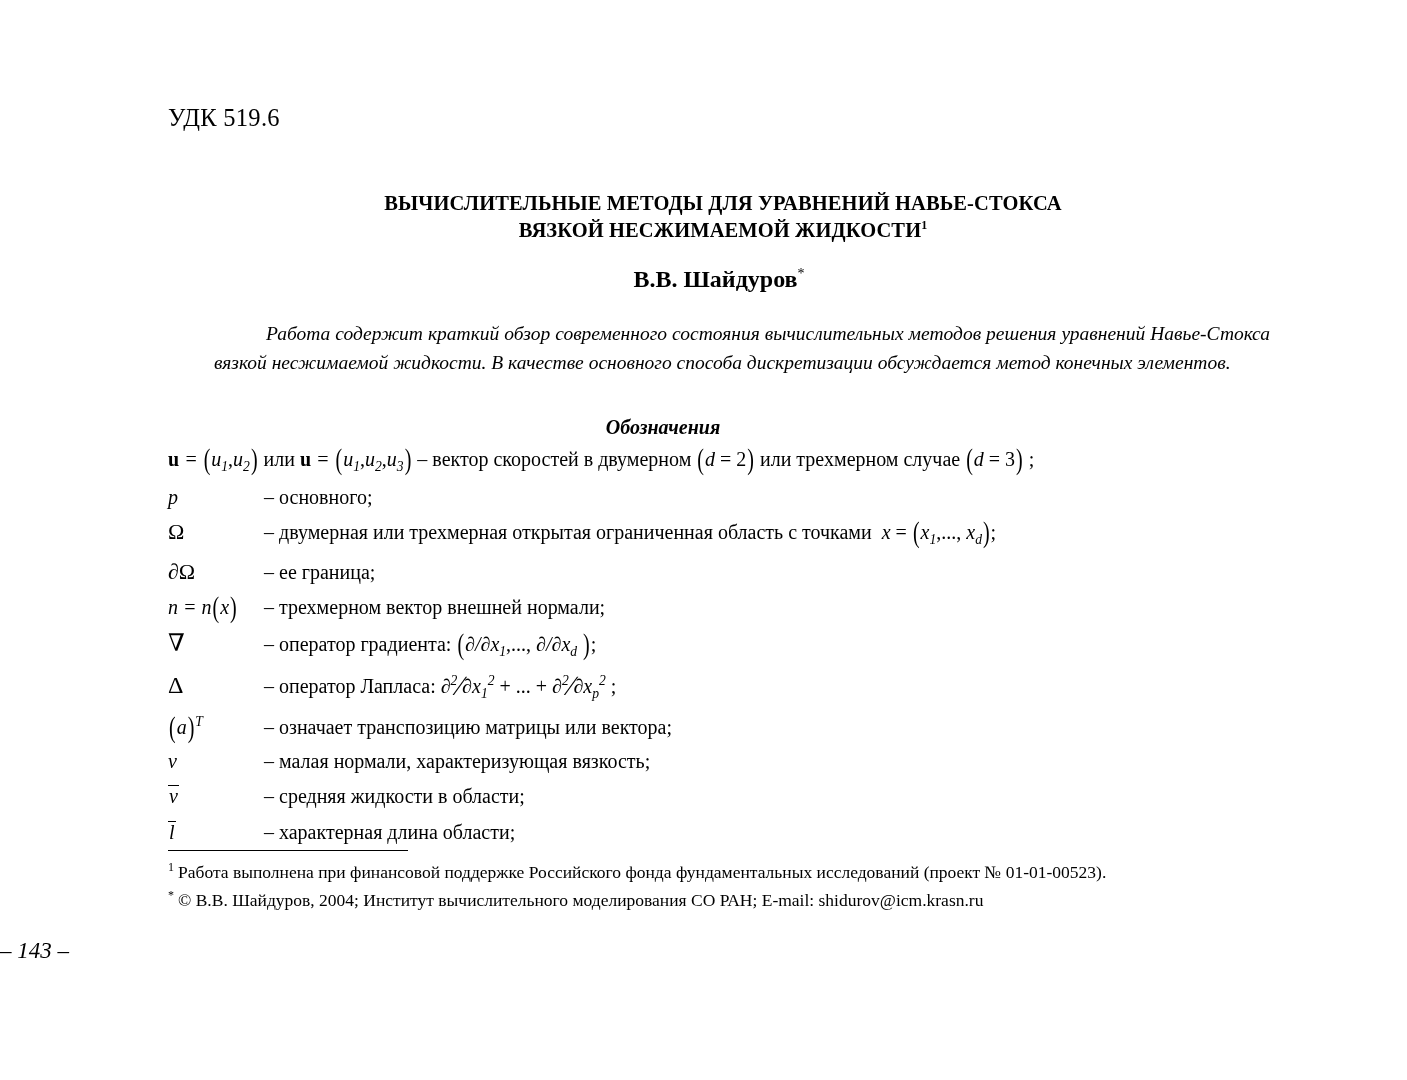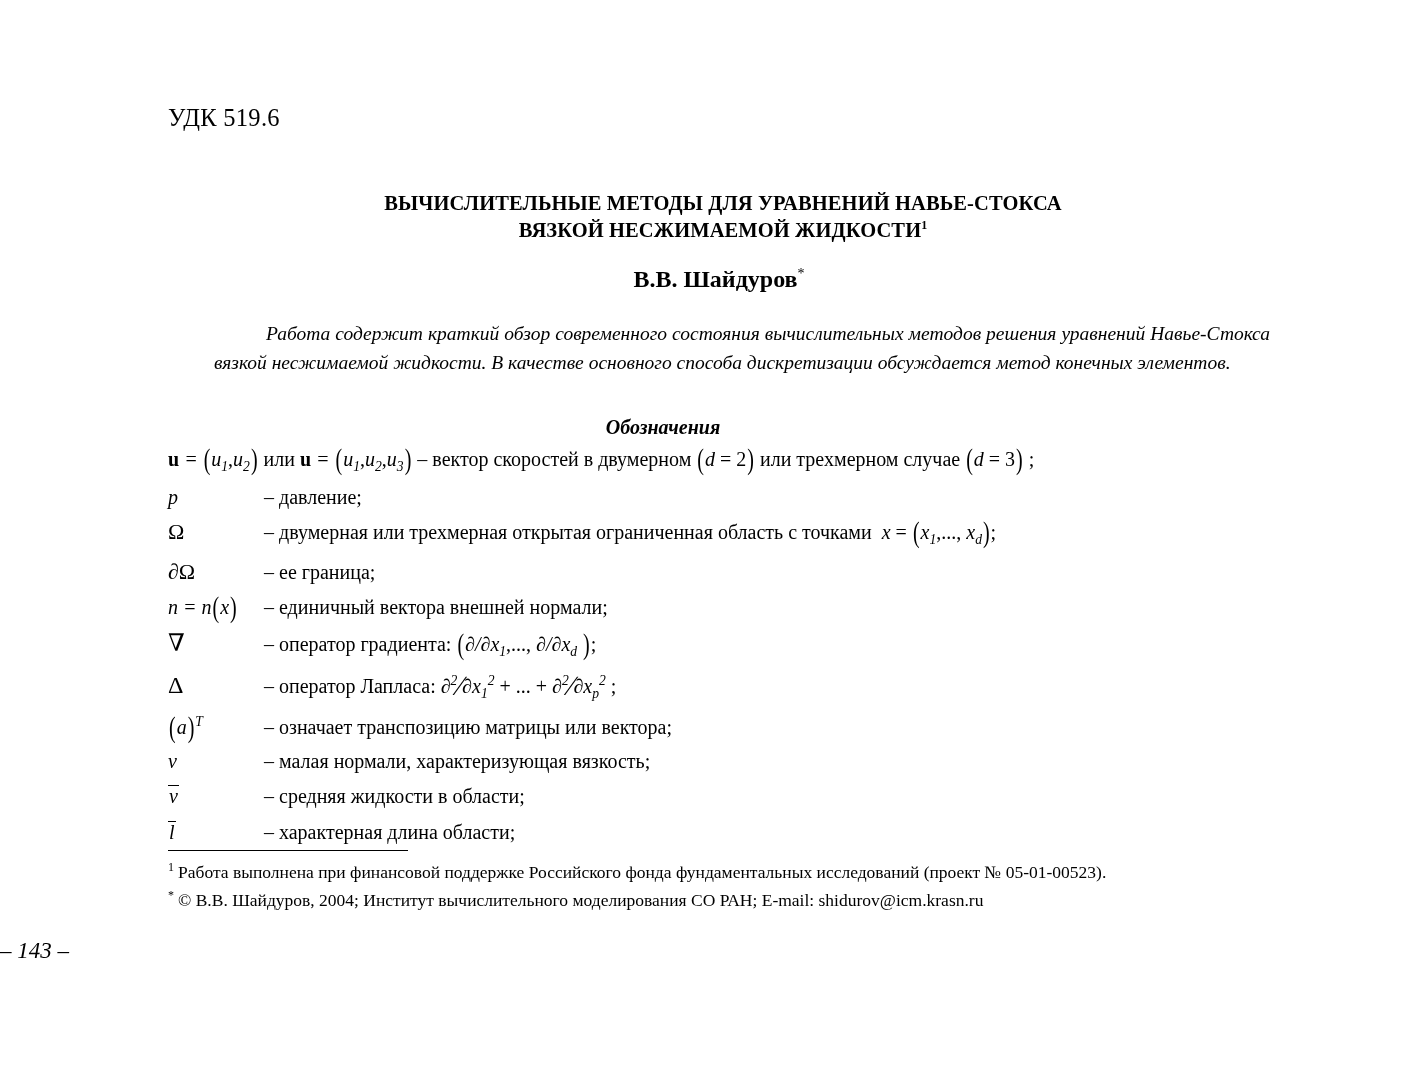--- a/index.html
+++ b/index.html
@@ -184,36 +184,36 @@
         <span>или</span>
         <span class="mb">u</span> <span class="mi">=</span> <span class="paren">(</span><span class="mi">u</span><span class="sub">1</span>,<span class="mi">u</span><span class="sub">2</span>,<span class="mi">u</span><span class="sub">3</span><span class="paren">)</span>
         <span>– вектор скоростей в двумерном</span>
         <span class="paren">(</span><span class="mi">d</span> = 2<span class="paren">)</span>
         <span>или трехмерном случае</span>
         <span class="paren">(</span><span class="mi">d</span> = 3<span class="paren">)</span> ;
       </div>
 
       <div class="nrow">
         <span class="nsym"><span class="mi">p</span></span>
-        <span class="ndesc">– давление;</span>
+        <span class="ndesc">– основного;</span>
       </div>
 
       <div class="nrow">
         <span class="nsym omega">Ω</span>
         <span class="ndesc">– двумерная или трехмерная открытая ограниченная область с точками&nbsp;&nbsp;<span class="mi">x</span> = <span class="paren">(</span><span class="mi">x</span><span class="sub">1</span>,..., <span class="mi">x</span><span class="sub">d</span><span class="paren">)</span>;</span>
       </div>
 
       <div class="nrow">
         <span class="nsym omega">∂Ω</span>
         <span class="ndesc">– ее граница;</span>
       </div>
 
       <div class="nrow">
         <span class="nsym"><span class="mi">n</span> = <span class="mi">n</span><span class="paren">(</span><span class="mi">x</span><span class="paren">)</span></span>
-        <span class="ndesc">– единичный вектора внешней нормали;</span>
+        <span class="ndesc">– трехмерном вектор внешней нормали;</span>
       </div>
 
       <div class="nrow">
         <span class="nsym nabla">∇</span>
         <span class="ndesc">– оператор градиента: <span class="paren">(</span><span class="slashfrac">∂/∂<span class="mi">x</span><span class="sub">1</span></span>,..., <span class="slashfrac">∂/∂<span class="mi">x</span><span class="sub">d</span></span> <span class="paren">)</span>;</span>
       </div>
 
       <div class="nrow">
         <span class="nsym delta">Δ</span>
         <span class="ndesc">– оператор Лапласа: <span class="slashfrac">∂<span class="sup">2</span></span><span style="font-size:1.4em;vertical-align:-2px;">∕</span><span class="slashfrac">∂<span class="mi">x</span><span class="sub">1</span><span class="sup">2</span></span> + ... + <span class="slashfrac">∂<span class="sup">2</span></span><span style="font-size:1.4em;vertical-align:-2px;">∕</span><span class="slashfrac">∂<span class="mi">x</span><span class="sub">p</span><span class="sup">2</span></span> ;</span>
@@ -238,21 +238,21 @@
         <span class="nsym"><span class="ovl mi">l</span></span>
         <span class="ndesc">– характерная длина области;</span>
       </div>
 
     </div>
   </div>
 
   <div class="footnotes">
     <div class="fn-rule"></div>
     <p class="fn">
-      <sup>1</sup><span>Работа выполнена при финансовой поддержке Российского фонда фундаментальных исследований (проект №  05-01-00523).</span>
+      <sup>1</sup><span>Работа выполнена при финансовой поддержке Российского фонда фундаментальных исследований (проект №  01-01-00523).</span>
     </p>
     <p class="fn">
       <sup>*</sup><span>© В.В. Шайдуров, 2004; Институт вычислительного моделирования СО РАН; E-mail: shidurov@icm.krasn.ru</span>
     </p>
   </div>
 
   <div class="pagenum">– 143 –</div>
 
 </div>
 

